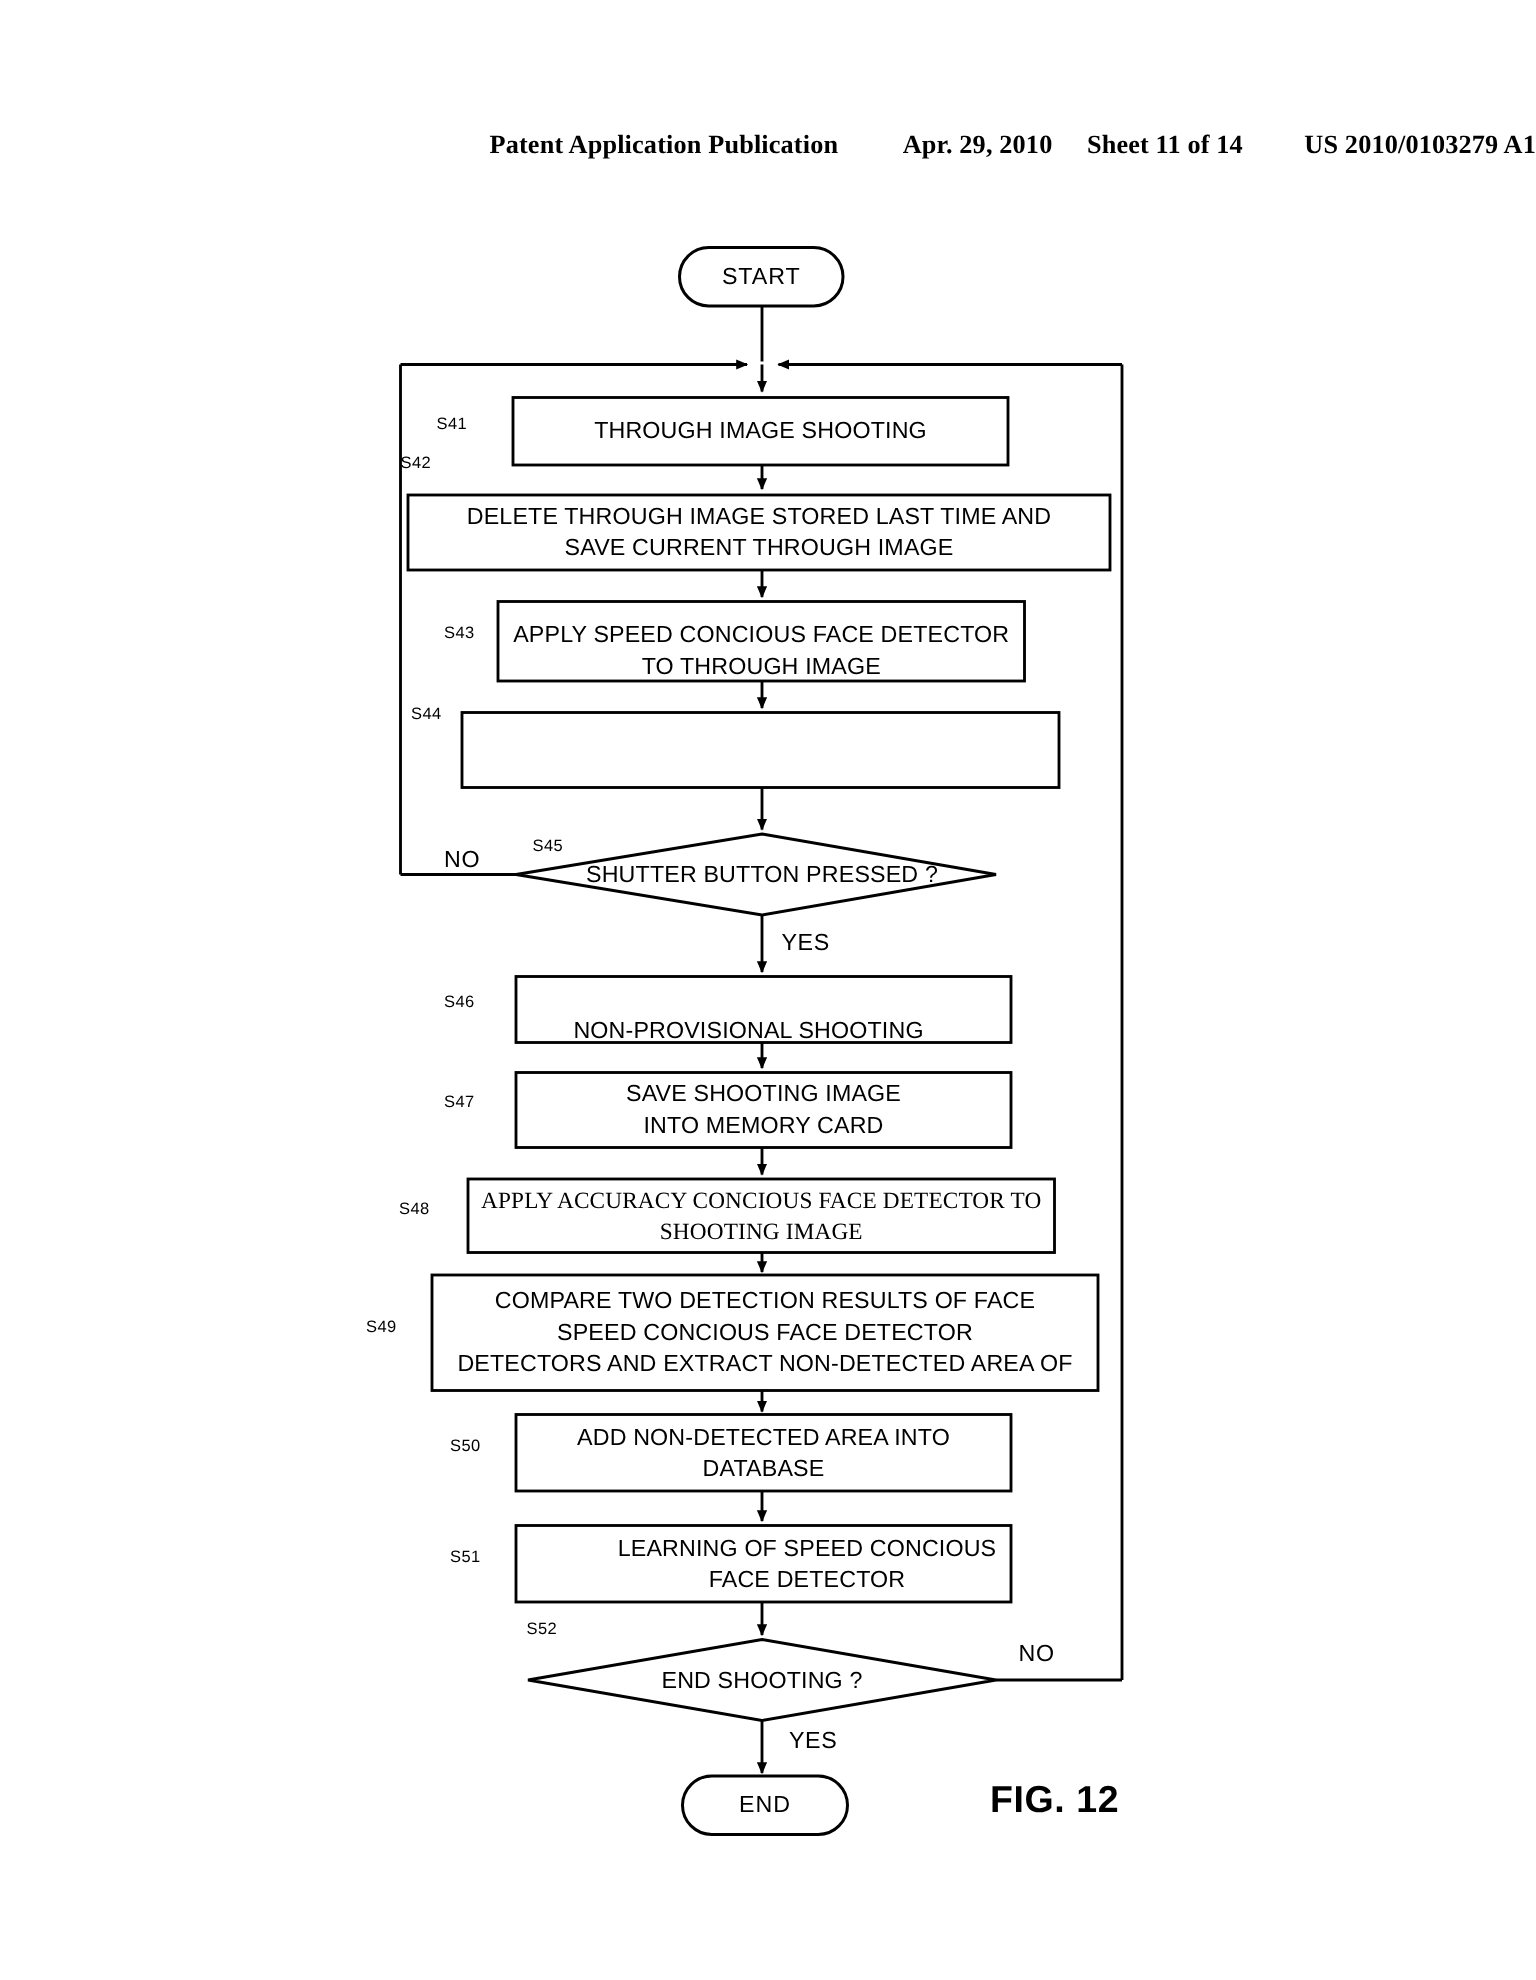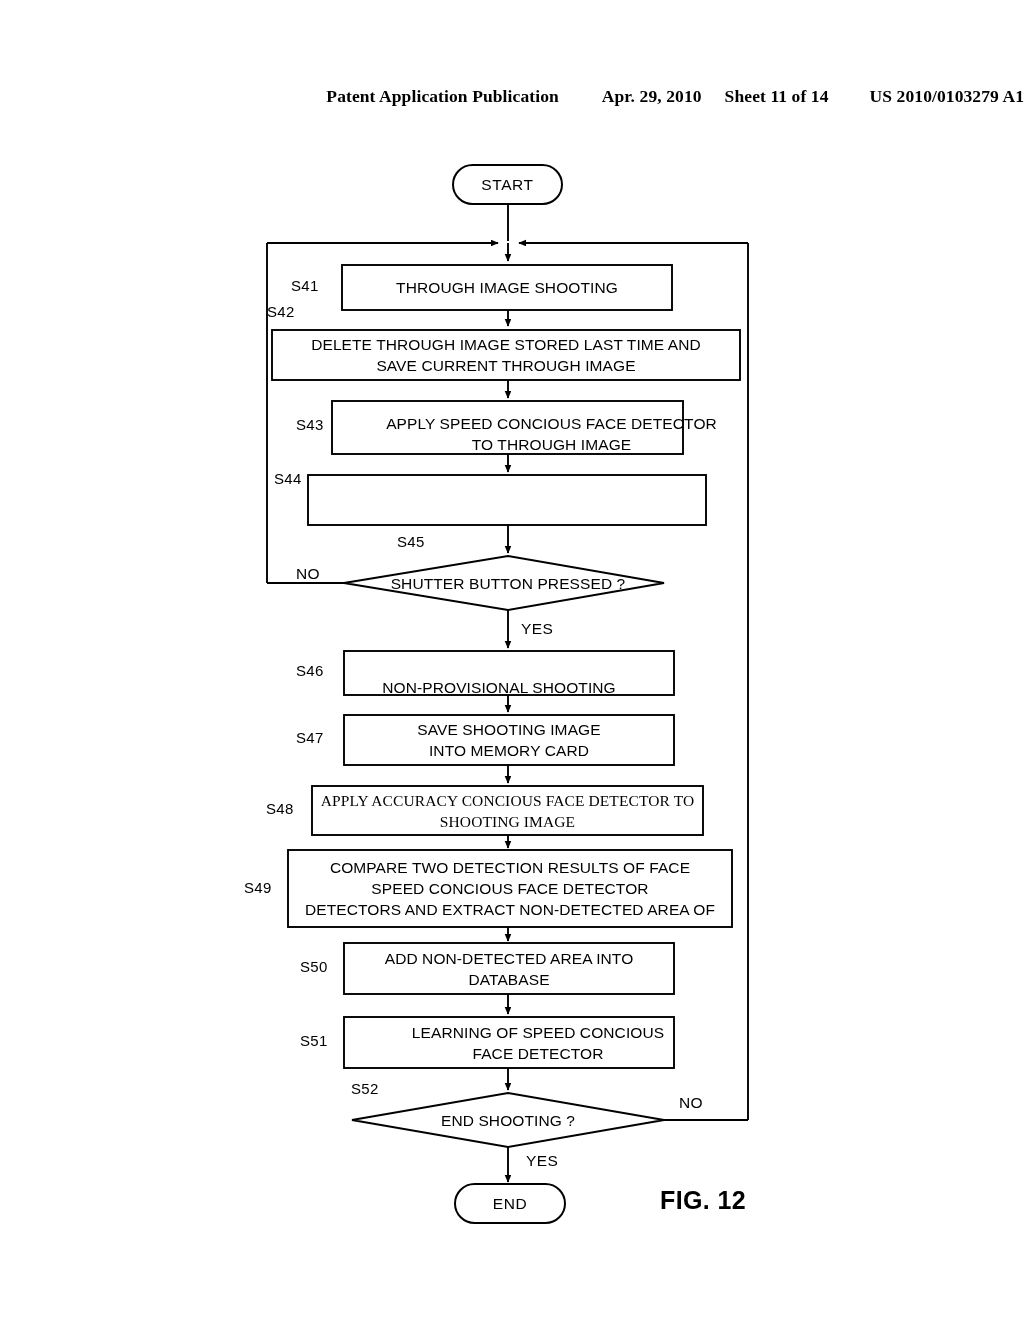--- a/index.html
+++ b/index.html
@@ -62,21 +62,21 @@
     align-items: center;
     justify-content: center;
     pointer-events: none;
   }
   .term-label {
     font-size: 15.5px;
     letter-spacing: 0.6px;
   }
   .step-id {
     position: absolute;
-    font-size: 15px;
+    font-size: 11px;
     letter-spacing: 0.3px;
     color: #000;
     white-space: nowrap;
   }
   .branch-label {
     position: absolute;
     font-size: 15.5px;
     letter-spacing: 0.4px;
     color: #000;
     white-space: nowrap;
@@ -181,28 +181,28 @@
   <div class="step-id" style="left:291px; top:277px;">S41</div>
   <div class="node-label" style="left:342px; top:265px; width:330px; height:45px;">THROUGH IMAGE SHOOTING</div>
 
   <div class="step-id" style="left:267px; top:303px;">S42</div>
   <div class="node-label" style="left:272px; top:330px; width:468px; height:50px; flex-direction:column;border-radius:14px;">
     <span>DELETE THROUGH IMAGE STORED LAST TIME AND</span>
     <span>SAVE CURRENT THROUGH IMAGE</span>
   </div>
 
   <div class="step-id" style="left:296px; top:416px;">S43</div>
-  <div class="node-label" style="left:332px; top:401px; width:351px; height:66px; flex-direction:column;margin-left:44px;">
+  <div class="node-label" style="left:332px; top:401px; width:351px; height:66px; flex-direction:column;">
     <span>APPLY SPEED CONCIOUS FACE DETECTOR</span>
     <span>TO THROUGH IMAGE</span>
   </div>
 
   <div class="step-id" style="left:274px; top:470px;">S44</div>
 
-  <div class="step-id" style="left:355px; top:533px;margin-left:42px;">S45</div>
+  <div class="step-id" style="left:355px; top:558px;">S45</div>
   <div class="node-label" style="left:388px; top:572px; width:240px; height:22px;">SHUTTER BUTTON PRESSED ?</div>
   <div class="branch-label" style="left:296px; top:565px;">NO</div>
   <div class="branch-label" style="left:521px; top:620px;">YES</div>
 
   <div class="step-id" style="left:296px; top:662px;">S46</div>
   <div class="node-label" style="left:344px; top:665px; width:310px; height:44px;">NON-PROVISIONAL SHOOTING</div>
 
   <div class="step-id" style="left:296px; top:729px;">S47</div>
   <div class="node-label" style="left:344px; top:715px; width:330px; height:50px; flex-direction:column;">
     <span>SAVE SHOOTING IMAGE</span>

